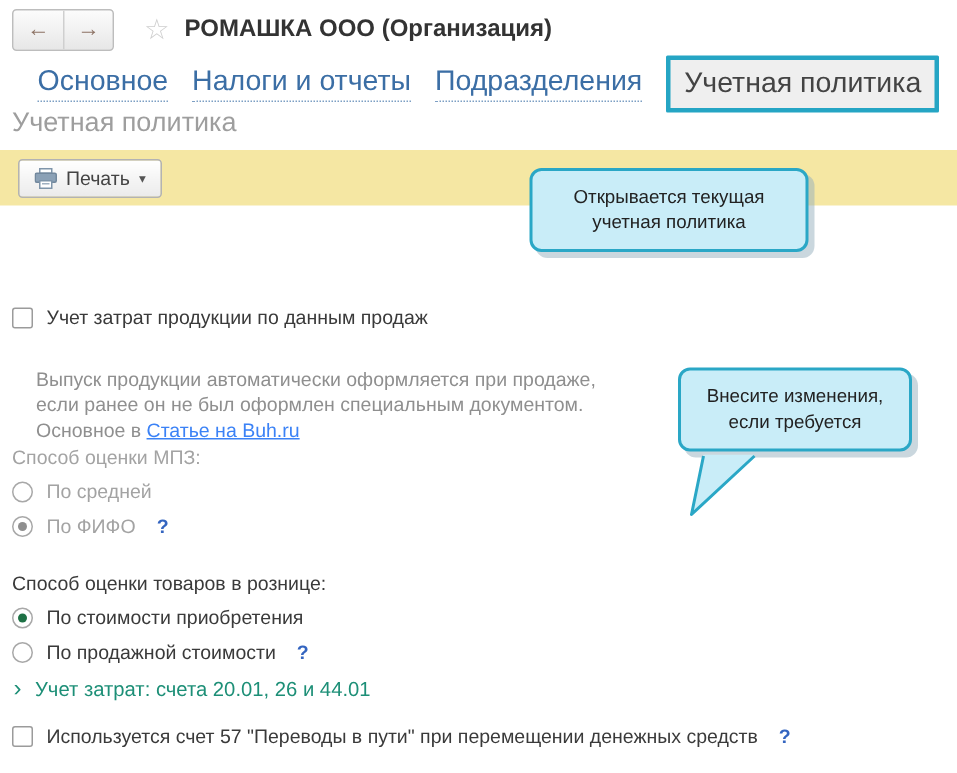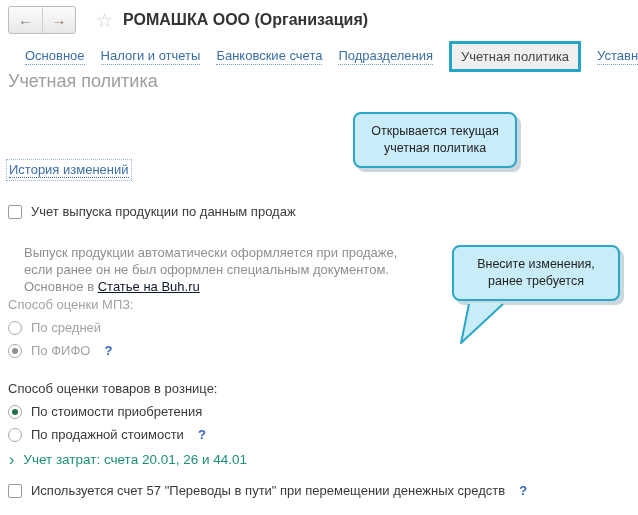--- a/index.html
+++ b/index.html
@@ -15,21 +15,21 @@
                background:linear-gradient(#fcfcfc,#e7e7e7); }
   .nav-btn { width:33px; height:26px; border:none; background:transparent; color:#8d7365;
              font-size:15px; line-height:24px; cursor:pointer; font-family:inherit; padding:0; }
   .nav-btn + .nav-btn { border-left:1px solid #cfcfcf; }
   .star { margin-left:20px; font-size:19px; color:#cfcfcf; cursor:pointer; }
   .title { margin:0 0 0 10px; font-size:16px; font-weight:bold; color:#333; white-space:nowrap; }
   
   .tabs { position:absolute; left:0; top:40px; width:720px; height:32px; display:flex;
           align-items:center; padding-left:25px; gap:16px; white-space:nowrap; }
   .tab { color:#3B6EA5; text-decoration:none; border-bottom:1px dotted #7d9fc4;
-         padding-bottom:1px; cursor:pointer; font-size:13px; flex:none; }
+         padding-bottom:1px; cursor:pointer; font-size:19px; flex:none; }
   .tab.active { border:3px solid #25A5C4; background:#efefef; color:#444;
                 padding:5px 9px; border-radius:1px; }
   
   .page-title { position:absolute; left:8px; top:71px; margin:0; font-size:18px;
                 font-weight:normal; color:#9e9e9e; }
   
   .toolbar { position:absolute; left:0; top:100px; width:638px; height:37px;
              background:#F5E7A3; display:flex; align-items:center; }
   .print-btn { margin-left:12px; display:inline-flex; align-items:center; gap:6px; height:26px;
                padding:0 10px; background:linear-gradient(#ffffff,#ebebeb);
@@ -41,21 +41,21 @@
                   border-bottom:1px dotted #3B6EA5; outline:1px dotted #9db8d2;
                   outline-offset:2px; cursor:pointer; }
   
   .check-row { display:flex; align-items:center; gap:9px; cursor:pointer; }
   .checkbox { width:14px; height:14px; border:1px solid #9b9b9b; background:#fff;
               border-radius:2px; flex:none; }
   #prod-check { position:absolute; left:8px; top:204px; }
   #acct57 { position:absolute; left:8px; top:483px; }
   
   .desc { position:absolute; left:8px; top:228px; margin:16px; color:#8f8f8f; line-height:17px; }
-  .buh-link { color:#0f172a; text-decoration:underline; cursor:pointer; }
+  .buh-link { color:#3b82f6; text-decoration:underline; cursor:pointer; }
   
   #mpz { position:absolute; left:8px; top:297px;text-align:center; }
   #retail { position:absolute; left:8px; top:381px; }
   .group-label { margin-bottom:6px; }
   .radio-row { display:flex; align-items:center; gap:9px; margin-top:8px; cursor:pointer; }
   .radio { width:14px; height:14px; border-radius:50%; border:1px solid #a8a8a8;
            background:#fff; flex:none; position:relative; }
   .radio.dot-gray::after { content:""; position:absolute; left:3px; top:3px; width:6px;
                            height:6px; border-radius:50%; background:#8f8f8f; }
   .radio.dot-green::after { content:""; position:absolute; left:3px; top:3px; width:6px;
@@ -63,22 +63,22 @@
   .disabled-text { color:#a3a3a3; }
   .help { color:#3465C0; font-weight:bold; margin-left:5px; text-decoration:none; cursor:pointer; }
   
   #costs { position:absolute; left:9px; top:452px; display:flex; align-items:center; gap:9px;
            color:#1D8F77; font-size:13.5px; cursor:pointer; }
   .chev { font-size:16px; line-height:14px; color:#1D8F77; }
   
   .callout { position:absolute; background:#C9EDF8; border:2px solid #2AA7C6; border-radius:8px;
              box-shadow:4px 4px 0 rgba(150,176,190,0.5); text-align:center; font-size:12.5px;
              color:#222; line-height:17px; z-index:5; padding:9px 4px; }
-  #callout1 { left:353px; top:112px; width:164px; }
-  #callout2 { left:452px; top:245px; width:168px; }
+  #callout1 { left:353px; top:112px; width:186px; }
+  #callout2 { left:452px; top:245px; width:156px; }
   .tail { position:absolute; left:459px; top:303px; z-index:6; }
 </style>
 </head>
 <body>
 
 <div class="screen">
 
   <div class="header">
     <div class="nav-group">
       <button class="nav-btn">
@@ -88,34 +88,44 @@
         <span>→</span>
       </button>
     </div>
     <span class="star">☆</span>
     <h1 class="title">РОМАШКА ООО (Организация)</h1>
   </div>
 
   <nav class="tabs">
     <a class="tab">Основное</a>
     <a class="tab">Налоги и отчеты</a>
-    <a class="tab">Банковские счета</a>
     <a class="tab">Подразделения</a>
     <a class="tab active">Учетная политика</a>
     <a class="tab">Уставный капитал</a>
   </nav>
 
   <h2 class="page-title">Учетная политика</h2>
 
+  <div class="toolbar">
+    <button class="print-btn">
+      <svg width="15" height="14" viewBox="0 0 15 14">
+        <rect x="3.5" y="0.5" width="8" height="3" fill="#ffffff" stroke="#7f95aa"></rect>
+        <rect x="0.5" y="3.5" width="14" height="6" rx="1" fill="#8ba1b6" stroke="#72889d"></rect>
+        <rect x="3.5" y="8.5" width="8" height="5" fill="#ffffff" stroke="#7f95aa"></rect>
+        <line x1="5" y1="10.5" x2="10" y2="10.5" stroke="#9fb0c0"></line>
+      </svg>
+      <span>Печать</span>
+      <span class="caret">▾</span>
+    </button>
+  </div>
 
-  <a class="history-link">История изменений</a>
 
   <label class="check-row" id="prod-check">
     <span class="checkbox"></span>
-    <span>Учет выпуска продукции по данным продаж</span>
+    <span>Учет затрат продукции по данным продаж</span>
   </label>
 
   <p class="desc">
     <span>Выпуск продукции автоматически оформляется при продаже,</span><br>
     <span>если ранее он не был оформлен специальным документом.</span><br>
     <span>Основное в </span><a class="buh-link">Статье на Buh.ru</a>
   </p>
 
   <div class="group" id="mpz">
     <div class="group-label disabled-text">Способ оценки МПЗ:</div>
@@ -154,20 +164,20 @@
     <a class="help">?</a>
   </label>
 
   <div class="callout" id="callout1">
     <span>Открывается текущая</span><br>
     <span>учетная политика</span>
   </div>
 
   <div class="callout" id="callout2">
     <span>Внесите изменения,</span><br>
-    <span>ранее требуется</span>
+    <span>если требуется</span>
   </div>
   <svg class="tail" width="52" height="42" viewBox="0 0 52 42">
     <path d="M10,0 L44,0 L2,40 Z" fill="#C9EDF8" stroke="none"></path>
     <path d="M10,1 L2,40 L44,1" fill="none" stroke="#2AA7C6" stroke-width="2" stroke-linejoin="round"></path>
   </svg>
 
 </div>
 
 </body></html>

